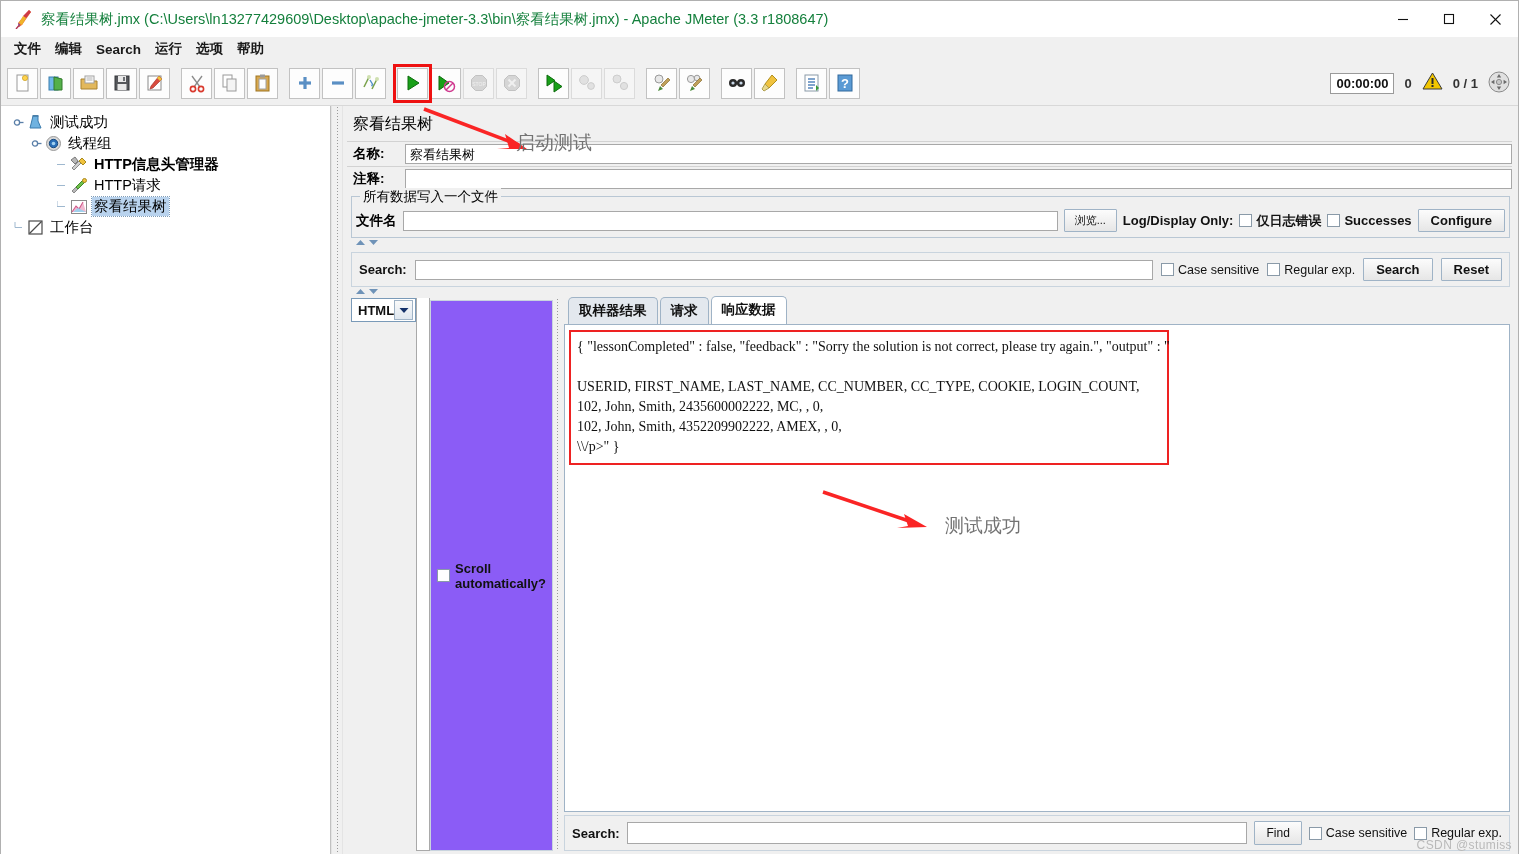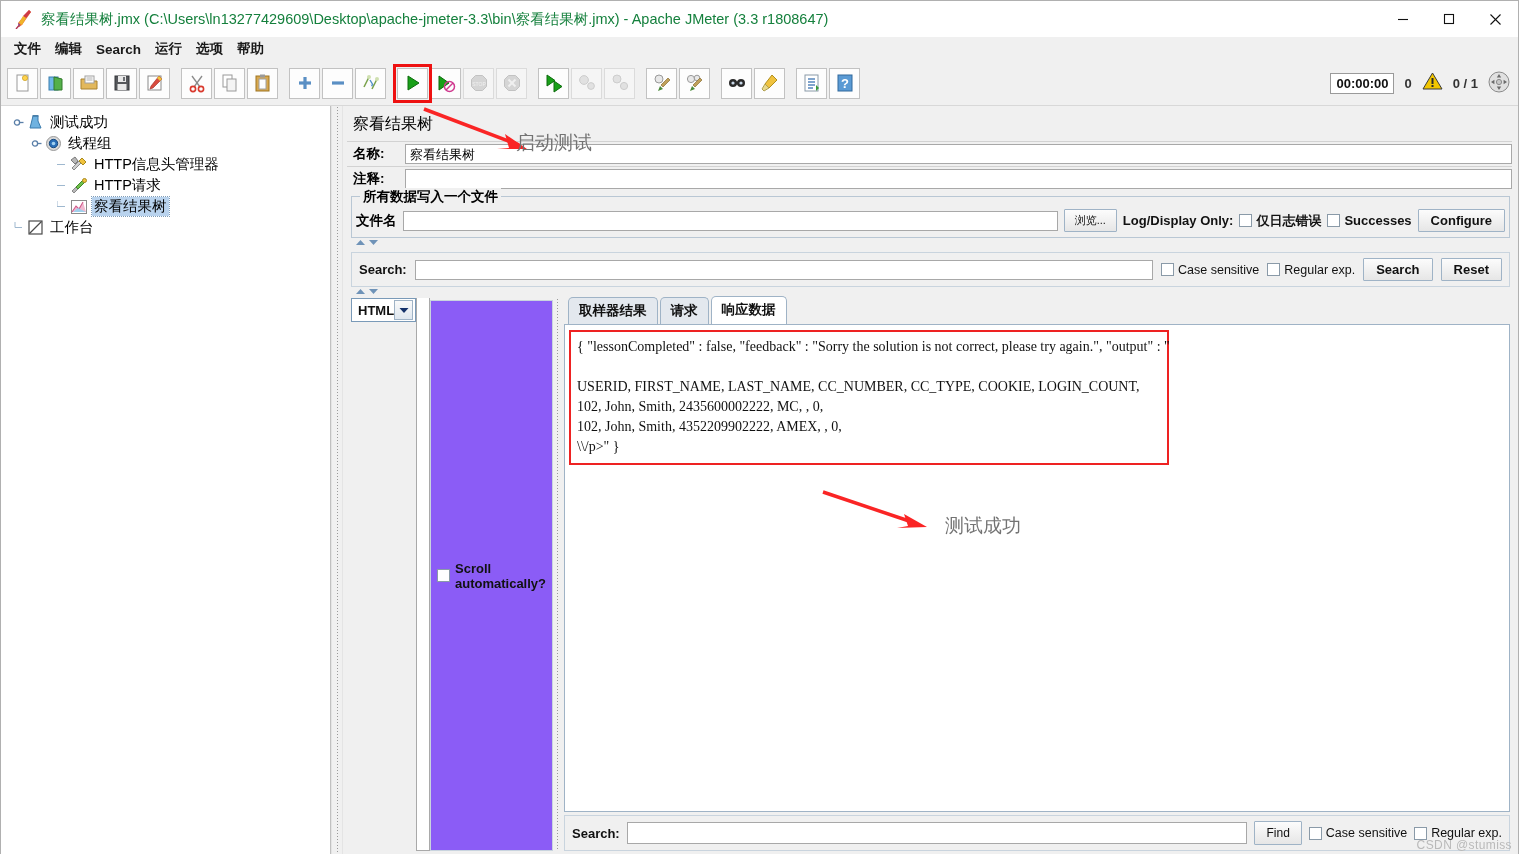--- a/index.html
+++ b/index.html
@@ -182,21 +182,21 @@
   .group-box {
     border: 1px solid #b9c7d4;
     margin: 5px 2px 0 4px;
     position: relative;
     padding: 12px 4px 5px 4px;
     background: #f0f0f0;
   }
   .group-legend {
     position: absolute; top: -9px; left: 8px;
     background: #f0f0f0;
-    font-size: 13.5px; font-weight: bold; color: #000;
+    font-size: 13.5px; font-weight: normal; color: #000;
     padding: 0 3px;
   }
   .file-row { display: flex; align-items: center; gap: 6px; }
   .file-label { font-size: 13.5px; font-weight: bold; color: #000; flex: none; }
   .btn {
     background: linear-gradient(#fcfcfc, #e6e6e6);
     border: 1px solid #9fb3c6;
     font-size: 13px; font-weight: bold; color: #111;
     padding: 3px 12px;
     white-space: nowrap;
@@ -629,21 +629,21 @@
           <span class="tree-ico">
             <svg width="17" height="17" viewBox="0 0 17 17">
               <circle cx="8.5" cy="8.5" r="7" fill="#d8d8d8" stroke="#9a9a9a"></circle>
               <circle cx="8.5" cy="8.5" r="4.2" fill="#2a6fb8" stroke="#164a80"></circle>
               <circle cx="8.5" cy="8.5" r="1.8" fill="#9fd0f0"></circle>
             </svg>
           </span>
           <span class="tree-label">线程组</span>
         </div>
 
-        <div class="tree-row" style="padding-left:48px;">
+        <div class="tree-row" style="padding-left:48px;font-weight:bold;">
           <span class="tree-handle">
             <svg width="11" height="11" viewBox="0 0 11 11">
                 <line x1="0" y1="5.5" x2="8" y2="5.5" stroke="#9fb8cf" stroke-width="1"></line>
               </svg>
           </span>
           <span class="tree-ico">
             <svg width="18" height="17" viewBox="0 0 18 17">
               <path d="M2 12 L9 5 L11 7 L4 14 Z" fill="#d0d0d0" stroke="#8a8a8a"></path>
               <path d="M12 2 L16 6 L13 9 L9 5 Z" fill="#f0c23e" stroke="#a88a1e"></path>
               <path d="M1 4 L5 1 L8 5 L5 8 Z" fill="#b8b8b8" stroke="#7a7a7a"></path>

